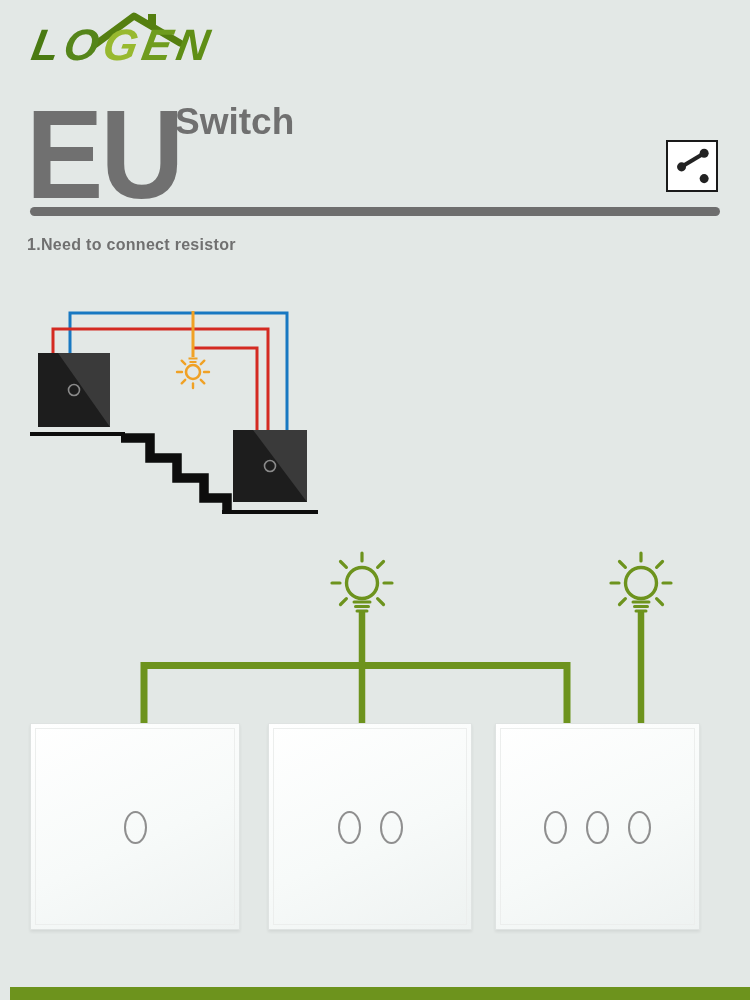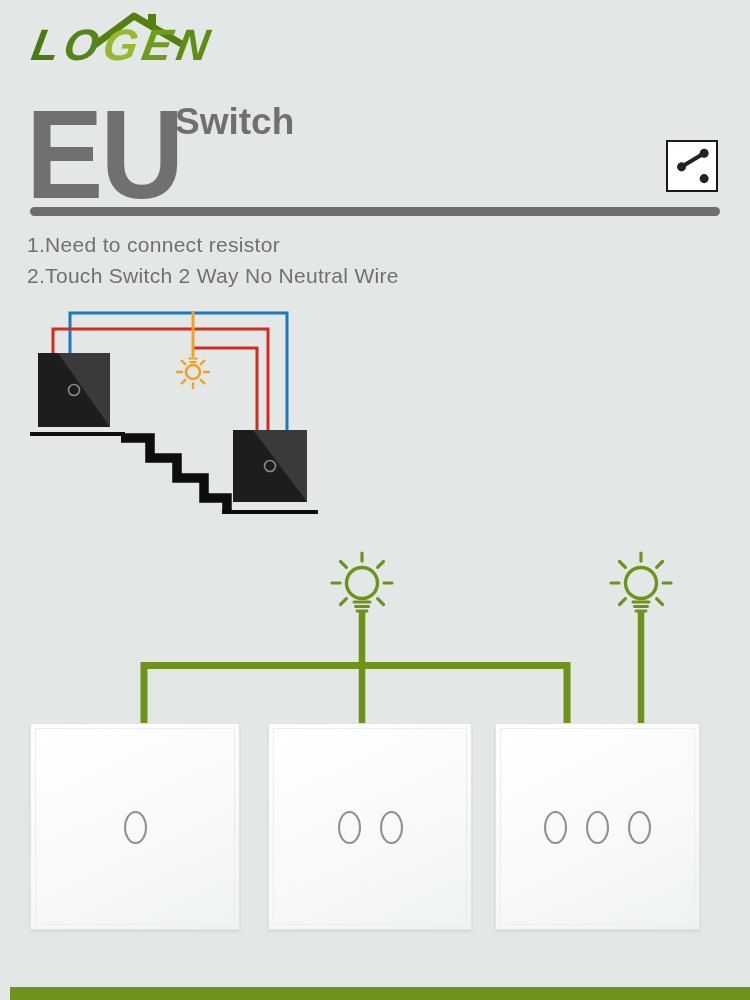--- a/index.html
+++ b/index.html
@@ -34,21 +34,21 @@
     background:#ffffff; border:2.5px solid var(--icon-black,#1a1a1a); box-sizing:border-box;
   }
 
   .divider {
     position:absolute; left:30px; top:207px; width:690px; height:9px;
     background: var(--divider-gray,#6e6e6e); border-radius:5px;
   }
 
   
   .notes { position:absolute; left:27px; top:229px; color:var(--title-gray,#6f6f6f); }
-  .notes div { font-size:21px; line-height:31px; letter-spacing:.3px; }
+  .notes div { font-size:16px; line-height:31px; letter-spacing:.3px;font-weight:bold; }
 
   
   .staircase-svg { position:absolute; left:0; top:300px; width:340px; height:235px; }
   .green-svg    { position:absolute; left:0; top:540px; width:750px; height:195px; }
 
   .w-blue   { stroke:var(--wire-blue,#1878c2); stroke-width:3; fill:none; }
   .w-red    { stroke:var(--wire-red,#d42a22);  stroke-width:3; fill:none; }
   .w-orange { stroke:var(--wire-orange,#f0a125); fill:none; }
   .w-green  { stroke:var(--wire-green,#6d931d); fill:none; }
   .blk-line { stroke:var(--stair-black,#0d0d0d); fill:none; }
@@ -105,21 +105,20 @@
       <circle cx="15" cy="27.5" r="5" fill="#222"></circle>
       <circle cx="40" cy="12.5" r="5" fill="#222"></circle>
       <circle cx="40" cy="40.5" r="5" fill="#222"></circle>
     </svg>
   </div>
 
   <div class="divider"></div>
 
   <div class="notes">
     <div>1.Need to connect resistor</div>
-    <div>2.Touch Switch 2 Way No Neutral Wire</div>
   </div>
 
   <svg class="staircase-svg" viewBox="0 0 340 235">
 
     <path class="w-blue" d="M70 56 L70 13 L287 13 L287 133"></path>
     <path class="w-red" d="M53 56 L53 29 L268 29 L268 133"></path>
     <path class="w-red" d="M194 48 L257 48 L257 133"></path>
 
     <g>
       <path class="w-orange" stroke-width="3" d="M193 11 L193 57"></path>

